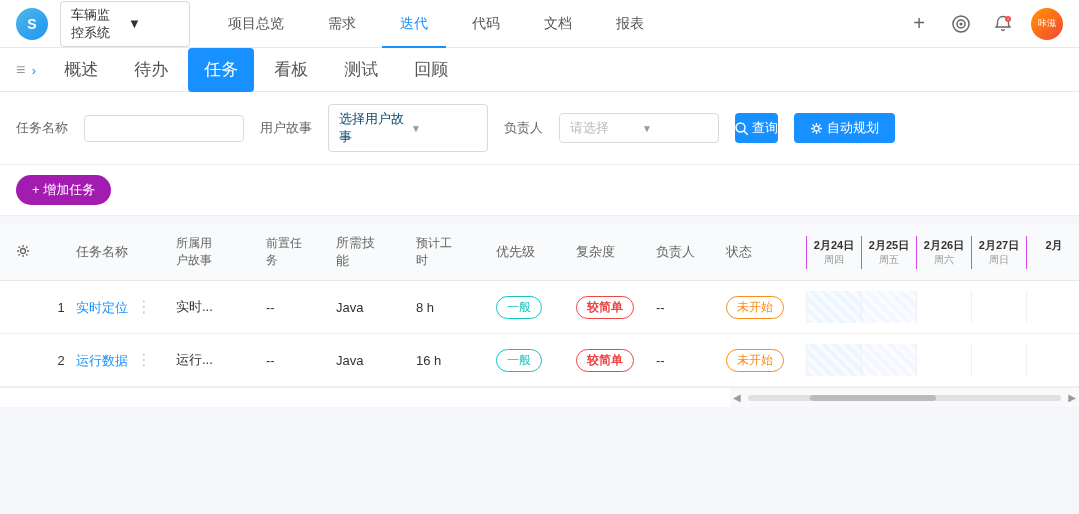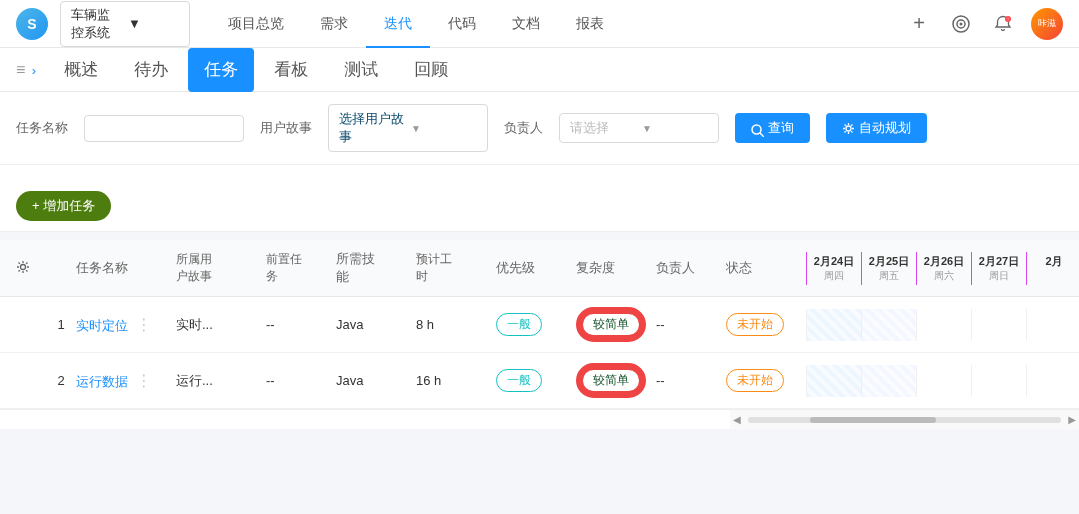--- a/index.html
+++ b/index.html
@@ -45,21 +45,21 @@
       min-width: 130px;
       margin-right: 20px;
     }
     .project-selector span { font-size: 13px; color: #333; flex: 1; }
     .chevron-down { color: #999; font-size: 10px; }
 
     .nav-links {
       display: flex;
       align-items: center;
       flex: 1;
-      gap: 0;
+      gap: 8px;
     }
     .nav-item {
       padding: 0 18px;
       height: 48px;
       display: flex;
       align-items: center;
       cursor: pointer;
       font-size: 14px;
       color: #555;
       position: relative;
@@ -170,25 +170,25 @@
       cursor: pointer;
       gap: 6px;
     }
     .filter-select span { flex: 1; }
 
     .btn-query {
       background: #1890ff;
       color: #fff;
       border: none;
       border-radius: 4px;
-      padding: 6px 16px;
-      cursor: pointer;
-      font-size: 13px;
-      display: flex;
-      align-items: flex-end;
+      padding: 6px 0;
+      cursor: pointer;
+      font-size: 13px;
+      display: flex;
+      align-items: center;
       gap: 4px;
     }
     .btn-auto-plan {
       background: #1890ff;
       color: #fff;
       border: none;
       border-radius: 4px;
       padding: 6px 16px;
       cursor: pointer;
       font-size: 13px;
@@ -199,28 +199,27 @@
 
     
     .action-bar {
       background: #fff;
       padding: 10px 16px;
       display: flex;
       align-items: center;
       border-bottom: 1px solid #eee;
     }
     .btn-add-task {
-      background: #4d7c0f;
+      background: #a21caf;
       color: #fff;
       border: none;
       border-radius: 20px;
       padding: 6px 16px;
       cursor: pointer;
       font-size: 13px;
-      margin-top: 16px;
     }
 
     
     .table-container {
       background: #fff;
       margin-top: 8px;
       overflow-x: auto;
     }
     .table-header {
       display: flex;
@@ -260,21 +259,21 @@
 
     .badge {
       display: inline-flex;
       align-items: center;
       justify-content: center;
       border-radius: 20px;
       padding: 2px 10px;
       font-size: 12px;
     }
     .badge-cyan { border: 1px solid #13c2c2; color: #13c2c2; background: transparent; text-align: right; }
-    .badge-green { border: 7px solid #ef4444; color: #14532d; background: transparent; }
+    .badge-green { border: 1px solid #ef4444; color: #ef4444; background: transparent; font-weight: bold; }
     .badge-orange { border: 1px solid #fa8c16; color: #fa8c16; background: transparent; }
 
     
     .gantt-header {
       display: flex;
       height: 100%;
     }
     .gantt-day {
       width: 55px;
       text-align: center;

